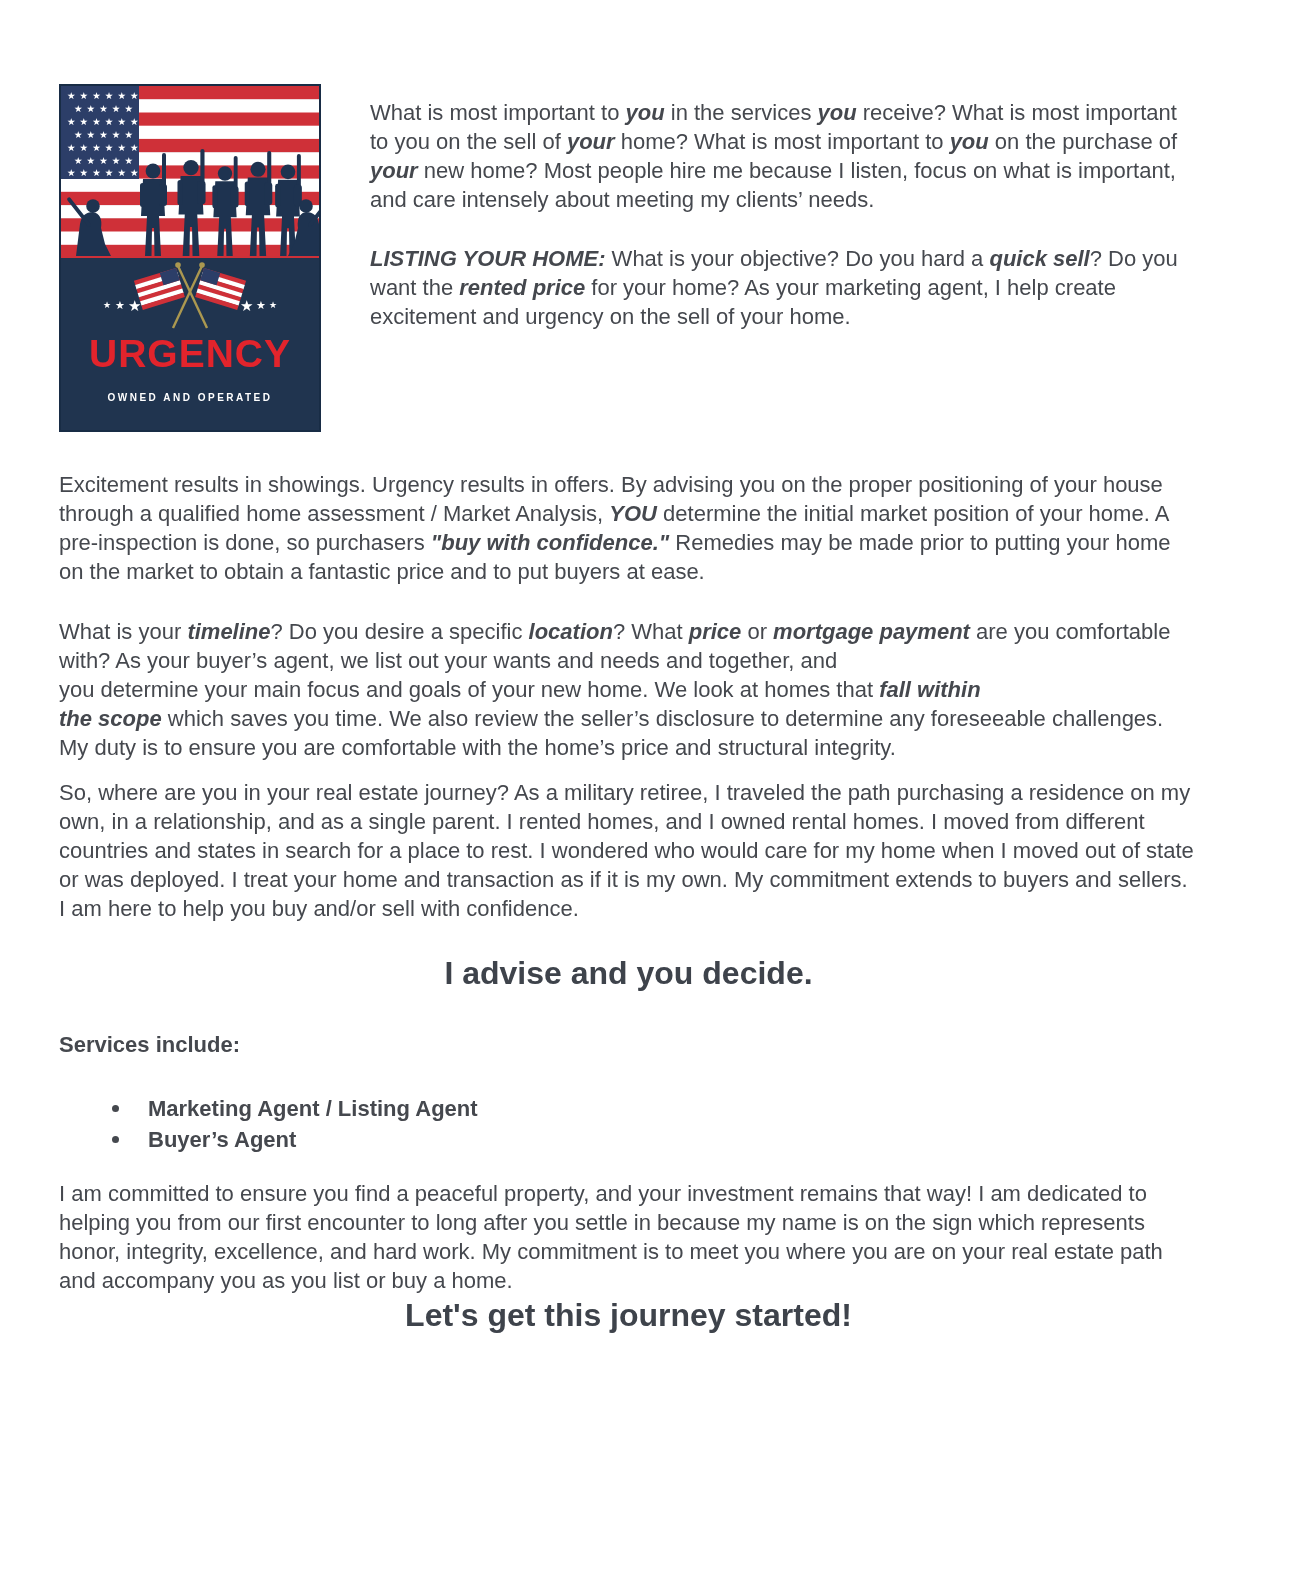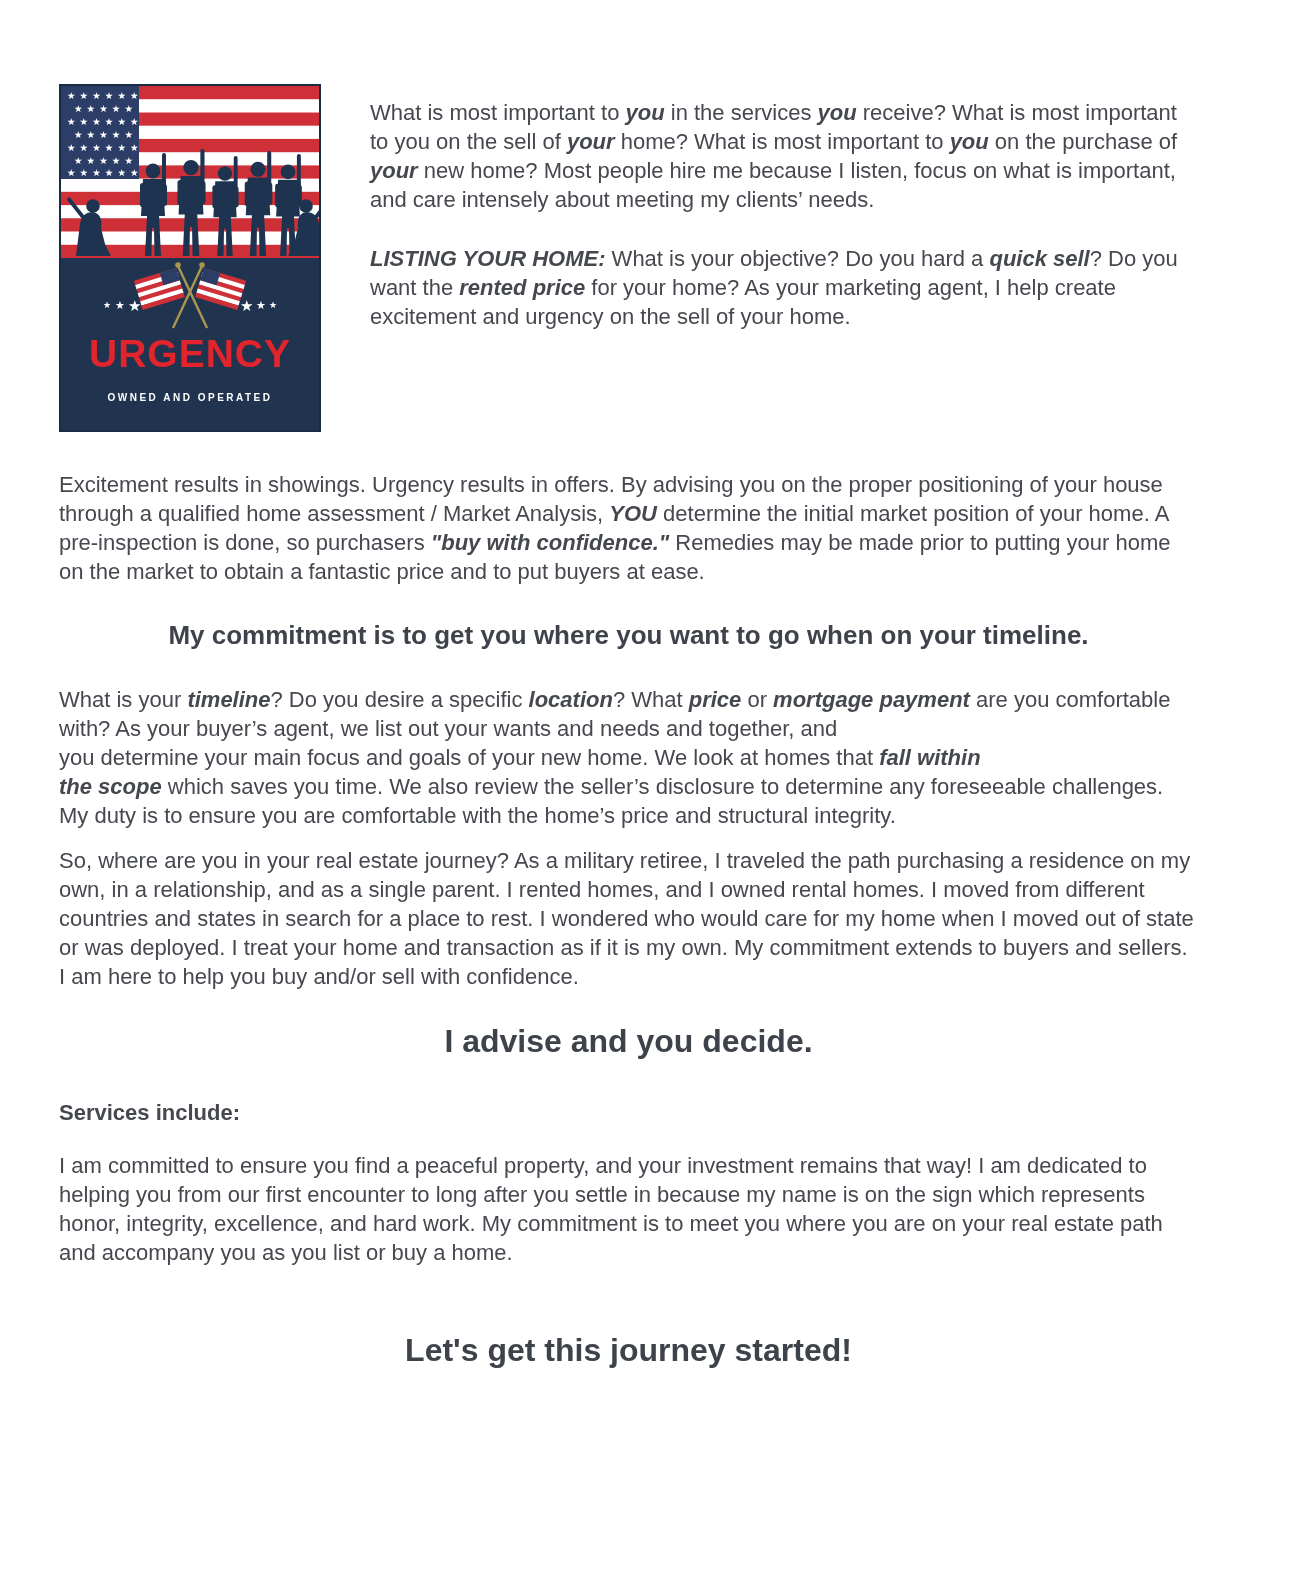--- a/index.html
+++ b/index.html
@@ -44,21 +44,21 @@
   .h-big{font-size:32px;line-height:40px;font-weight:bold;text-align:center;color:var(--heading);margin:0;}
   .h-adv{margin-top:30px;}
   .svc-label{margin-top:37px;font-weight:bold;}
   .bullets{margin:34px 0 0 51px;}
   .bullet-item{position:relative;padding-left:38px;font-weight:bold;line-height:31px;}
   .bullet-item::before{
     content:"";position:absolute;left:2px;top:12px;width:7px;height:7px;
     border-radius:50%;background:var(--text);
   }
   .p6{margin-top:24px;}
-  .h-cta{margin-top:63px;}
+  .h-cta{}
 </style>
 </head>
 <body>
 
 <div class="page">
 
   <div class="top">
 
     <div class="badge">
       <svg class="flag-svg" width="258" height="172" viewBox="0 0 258 172">
@@ -186,28 +186,31 @@
     </div>
 
     <div class="intro">
       <p class="para p1"><span>What is most important to </span><span class="b">you</span><span> in the services </span><span class="b">you</span><span> receive? What is most important to you on the sell of </span><span class="b">your</span><span> home? What is most important to </span><span class="b">you</span><span> on the purchase of </span><span class="b">your</span><span> new home? Most people hire me because I listen, focus on what is important, and care intensely about meeting my clients’ needs.</span></p>
       <p class="para p2"><span class="b">LISTING YOUR HOME:</span><span> What is your objective? Do you hard a </span><span class="b">quick sell</span><span>? Do you want the </span><span class="b">rented price</span><span> for your home? As your marketing agent, I help create excitement and urgency on the sell of your home.</span></p>
     </div>
   </div>
 
   <p class="para p3"><span>Excitement results in showings. Urgency results in offers. By advising you on the proper positioning of your house through a qualified home assessment / Market Analysis, </span><span class="b">YOU</span><span> determine the initial market position of your home. A pre-inspection is done, so purchasers </span><span class="b">"buy with confidence."</span><span> Remedies may be made prior to putting your home on the market to obtain a fantastic price and to put buyers at ease.</span></p>
 
-  <h2 class="h-mid">My commitment is to get you where you want to go when on your timeline.</h2>
 
   <p class="para p4"><span>What is your </span><span class="b">timeline</span><span>? Do you desire a specific </span><span class="b">location</span><span>? What </span><span class="b">price</span><span> or </span><span class="b">mortgage payment</span><span> are you comfortable with? As your buyer’s agent, we list out your wants and needs and together, and</span><br><span>you determine your main focus and goals of your new home. We look at homes that </span><span class="b">fall within</span><br><span class="b">the scope</span><span> which saves you time. We also review the seller’s disclosure to determine any foreseeable challenges. My duty is to ensure you are comfortable with the home’s price and structural integrity.</span></p>
 
   <p class="para p5">So, where are you in your real estate journey? As a military retiree, I traveled the path purchasing a residence on my own, in a relationship, and as a single parent. I rented homes, and I owned rental homes. I moved from different countries and states in search for a place to rest. I wondered who would care for my home when I moved out of state or was deployed. I treat your home and transaction as if it is my own. My commitment extends to buyers and sellers. I am here to help you buy and/or sell with confidence.</p>
 
   <h1 class="h-big h-adv">I advise and you decide.</h1>
 
   <p class="svc-label">Services include:</p>
 
+  <div class="bullets">
+    <div class="bullet-item">Marketing Agent / Listing Agent</div>
+    <div class="bullet-item">Buyer’s Agent</div>
+  </div>
 
   <p class="para p6">I am committed to ensure you find a peaceful property, and your investment remains that way! I am dedicated to helping you from our first encounter to long after you settle in because my name is on the sign which represents honor, integrity, excellence, and hard work. My commitment is to meet you where you are on your real estate path and accompany you as you list or buy a home.</p>
 
   <h1 class="h-big h-cta">Let's get this journey started!</h1>
 
 </div>
 
 </body></html>

